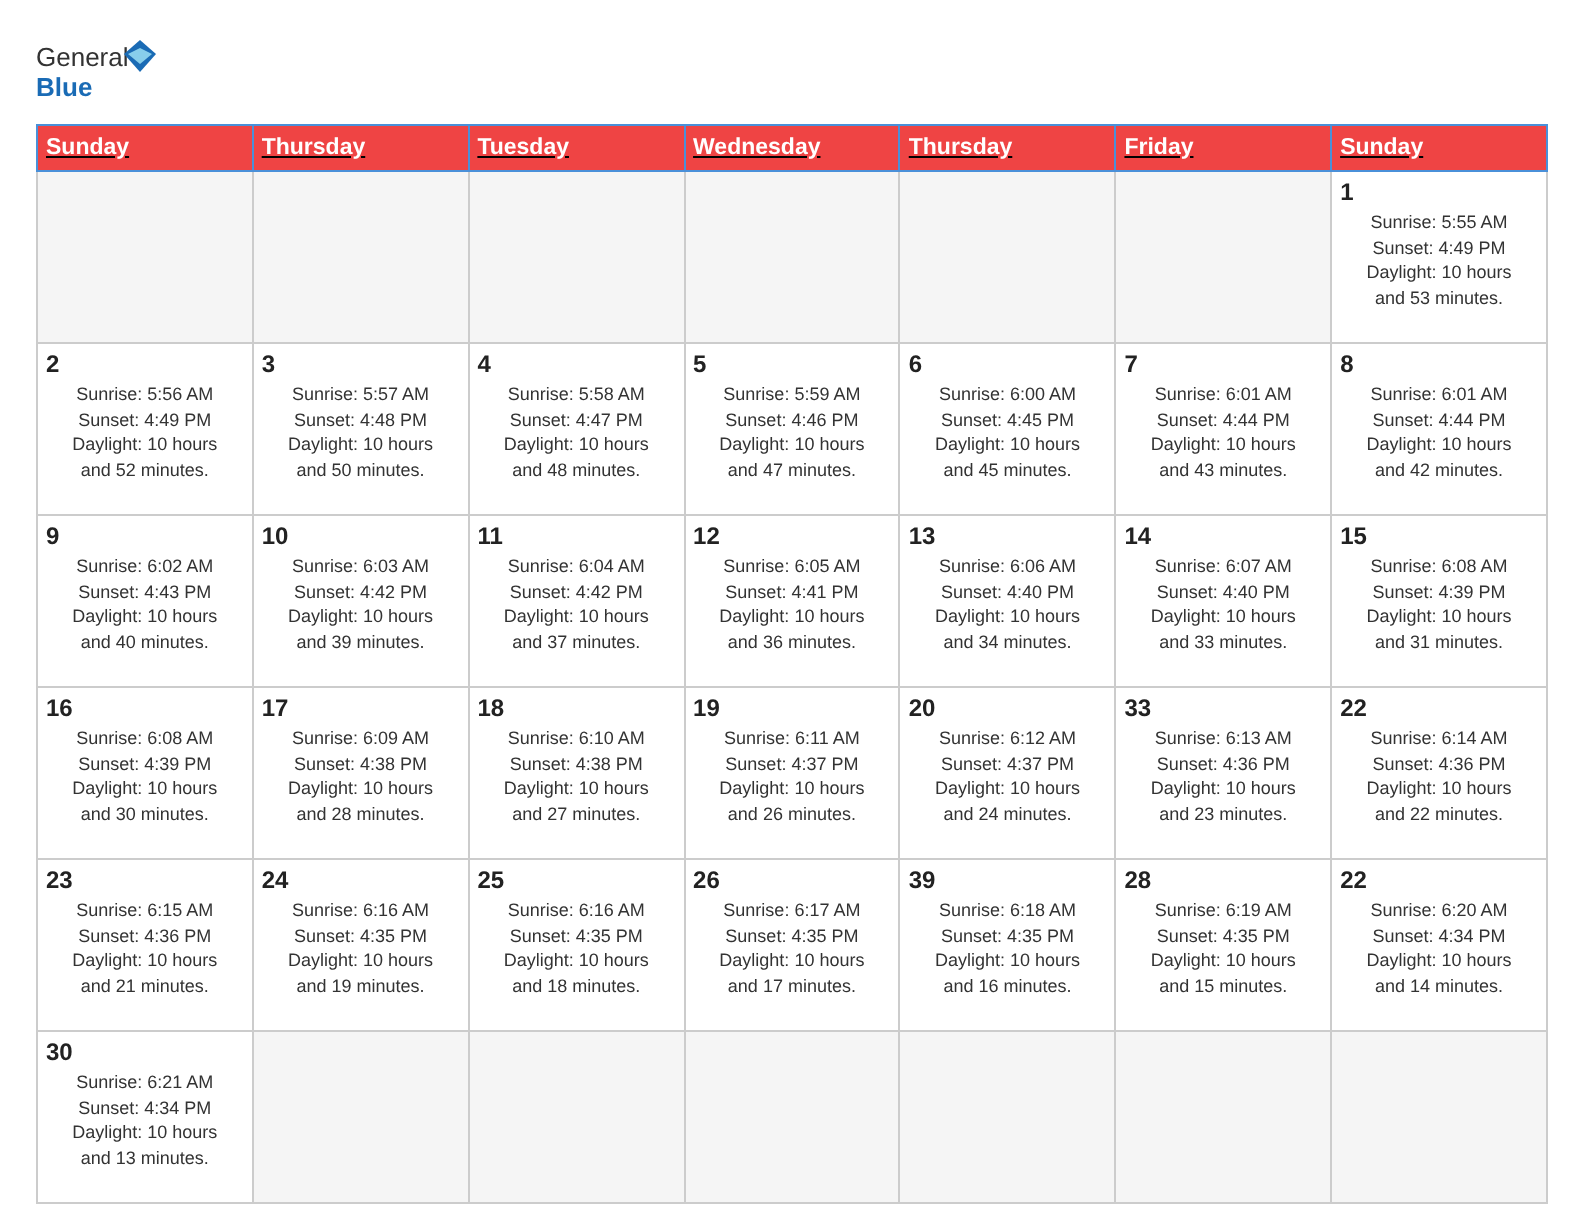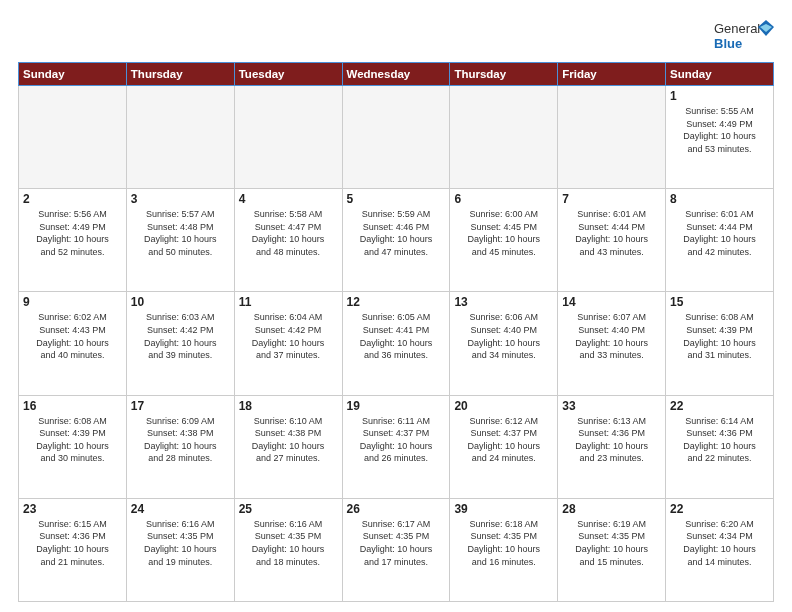--- a/index.html
+++ b/index.html
@@ -13,21 +13,21 @@
     .page {
       width: 792px;
       height: 612px;
       padding: 18px 18px 10px 18px;
       display: flex;
       flex-direction: column;
     }
     .header {
       display: flex;
       align-items: flex-start;
-      justify-content: flex-end;
+      justify-content: flex-start;
       margin-bottom: 8px;
     }
     .logo {
       display: flex;
       align-items: center;
       gap: 4px;
     }
     .title-block {
       text-align: right;
     }
@@ -42,21 +42,22 @@
       color: #333;
     }
     .calendar {
       flex: 1;
       border: 1px solid #ccc;
       border-collapse: collapse;
       width: 100%;
       table-layout: fixed;
     }
     .calendar thead tr {
-      background-color: #7f1d1d;
+      background-color: #ef4444;
+      text-decoration: underline;
     }
     .calendar thead th {
       color: #fff;
       font-size: 11.5px;
       font-weight: bold;
       padding: 5px 4px;
       text-align: left;
       border: 1px solid #4a90d9;
     }
     .calendar tbody tr {
@@ -248,15 +249,27 @@
           </td>
           <td>
             <span class="day-number">28</span>
             <div class="day-info">Sunrise: 6:19 AM<br>Sunset: 4:35 PM<br>Daylight: 10 hours<br>and 15 minutes.</div>
           </td>
           <td>
             <span class="day-number">22</span>
             <div class="day-info">Sunrise: 6:20 AM<br>Sunset: 4:34 PM<br>Daylight: 10 hours<br>and 14 minutes.</div>
           </td>
         </tr>
+        <tr class="last-row">
+          <td>
+            <span class="day-number">30</span>
+            <div class="day-info">Sunrise: 6:21 AM<br>Sunset: 4:34 PM<br>Daylight: 10 hours<br>and 13 minutes.</div>
+          </td>
+          <td class="empty"></td>
+          <td class="empty"></td>
+          <td class="empty"></td>
+          <td class="empty"></td>
+          <td class="empty"></td>
+          <td class="empty"></td>
+        </tr>
       </tbody>
   </table>
 </div>
 
 </body></html>

